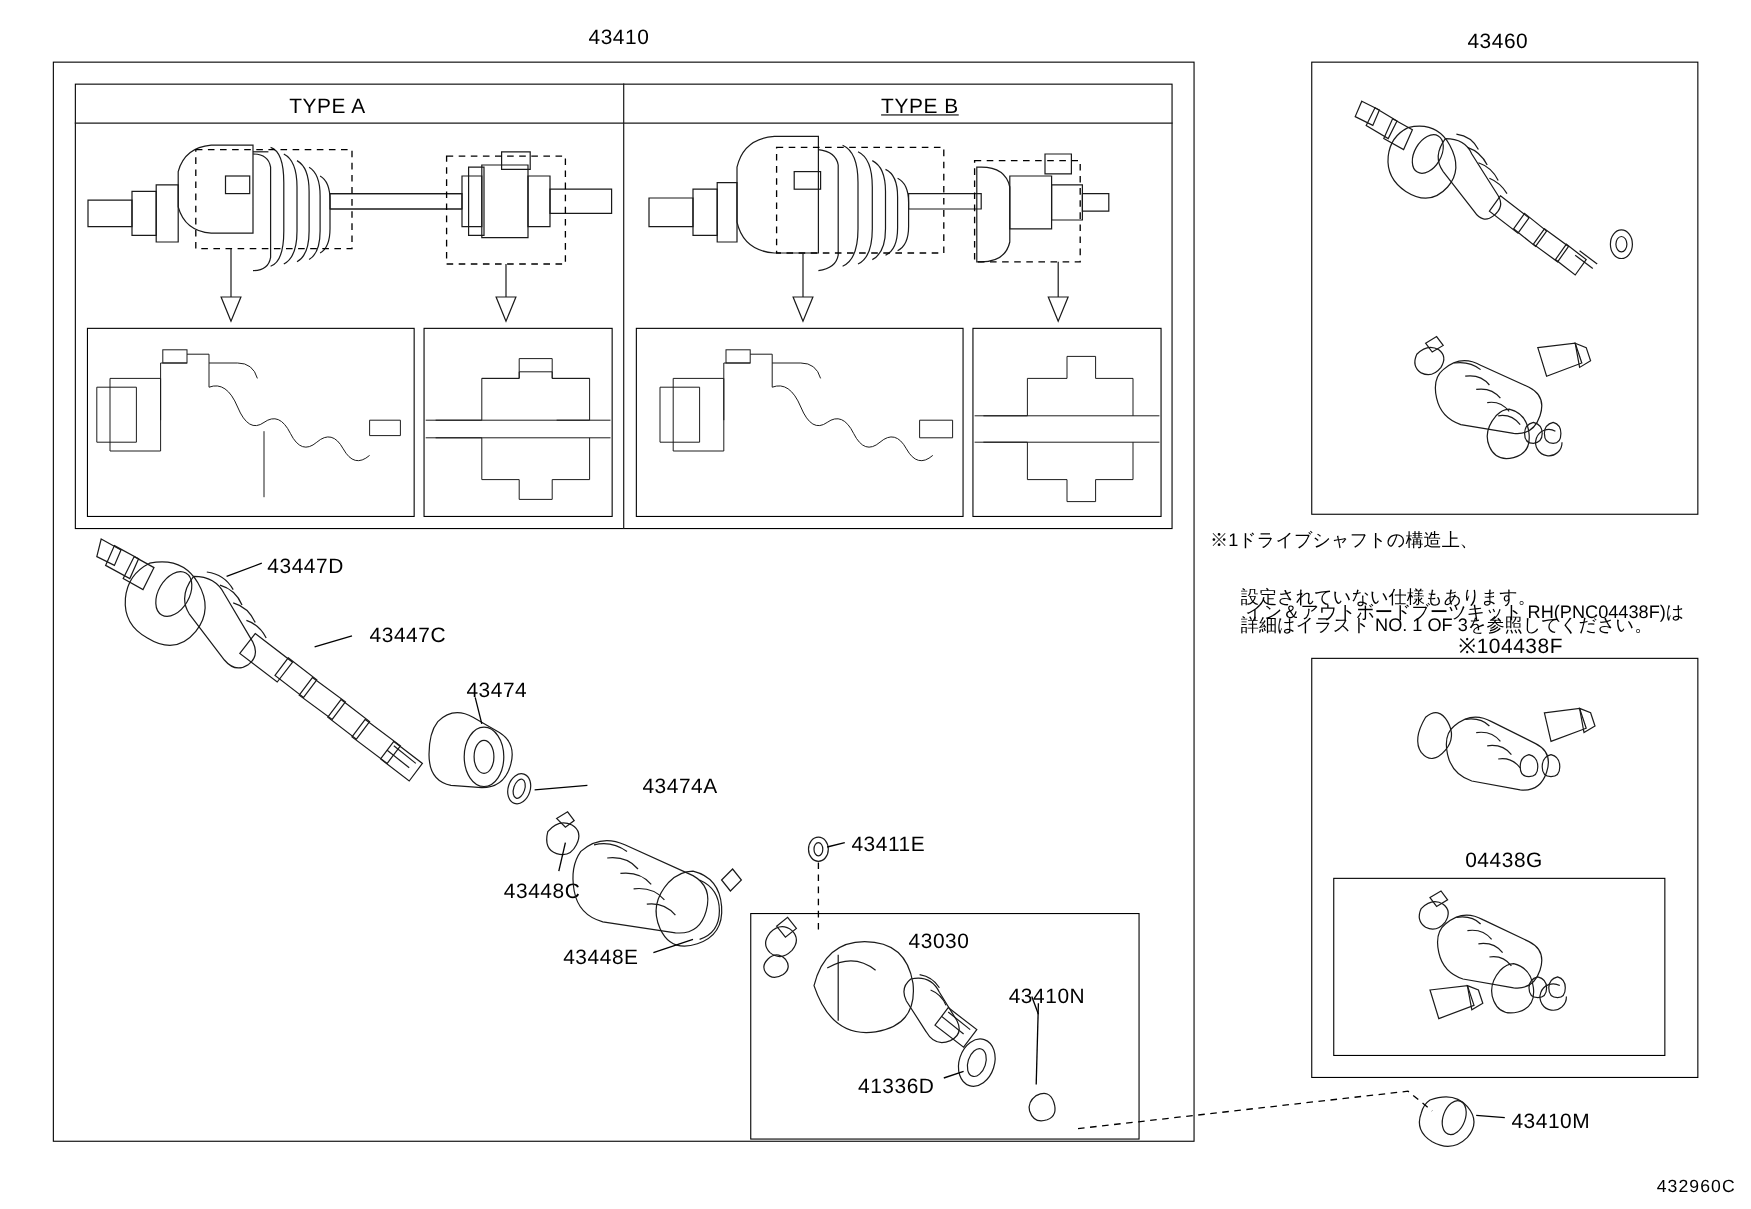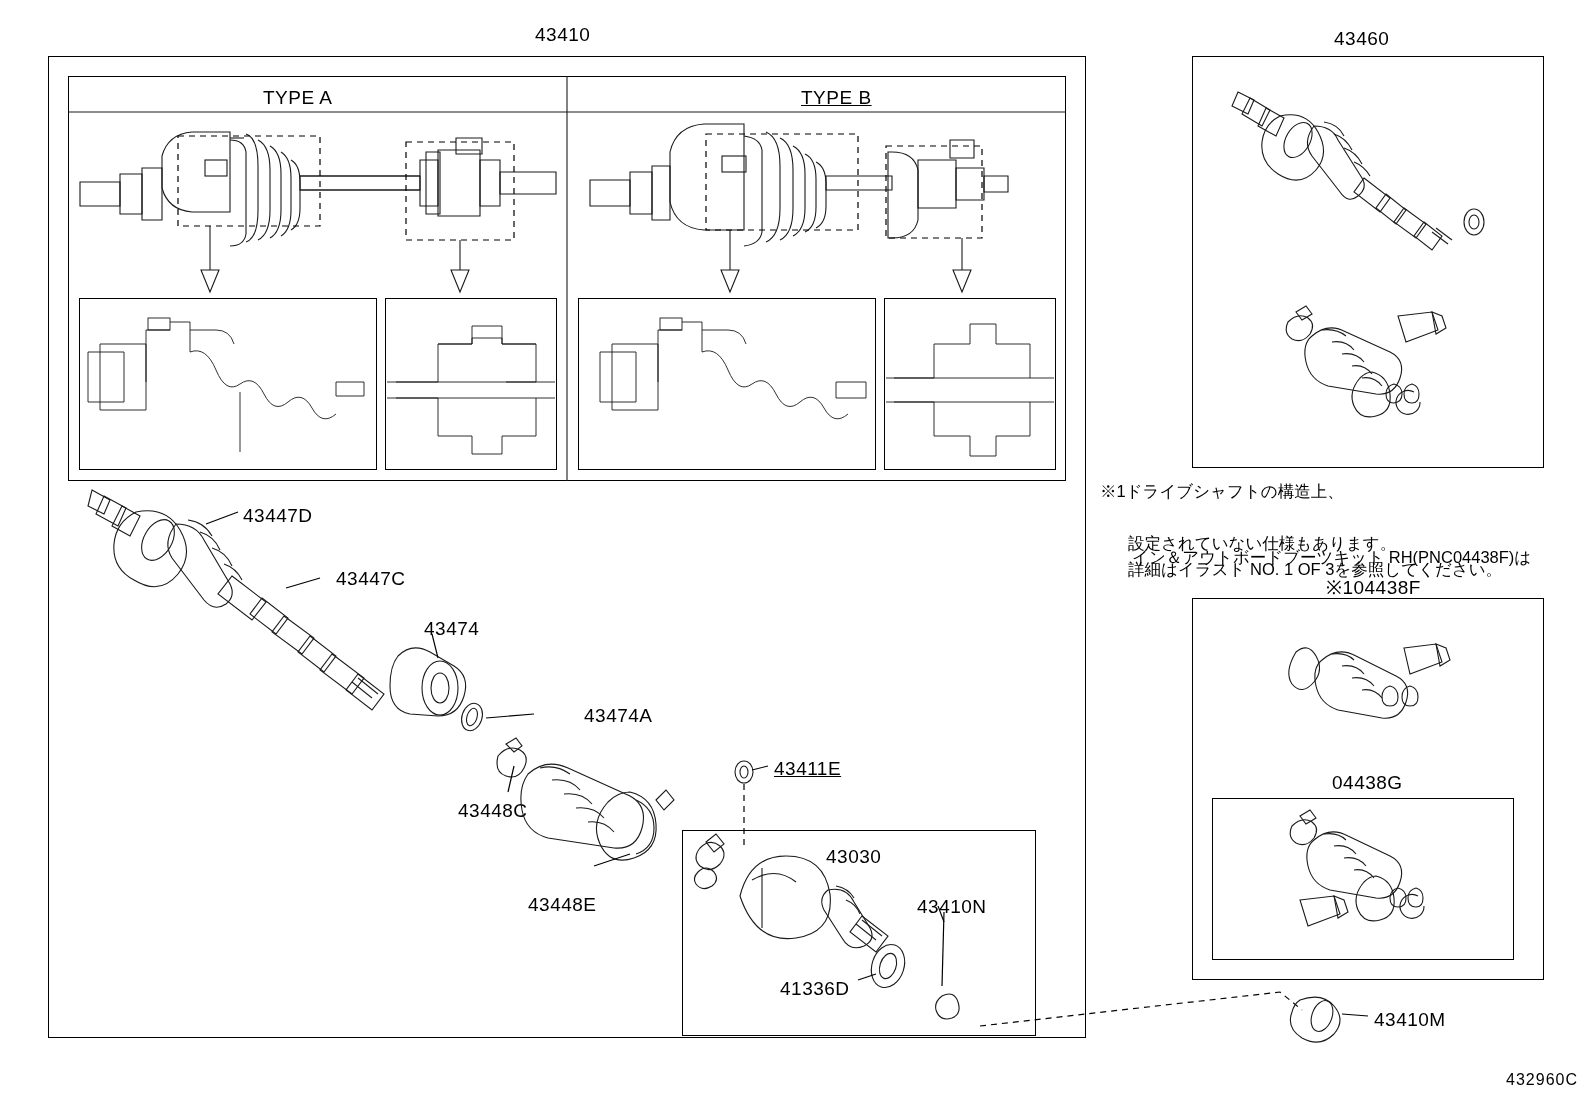--- a/index.html
+++ b/index.html
@@ -45,22 +45,22 @@
 <div class="thinbox" style="left:1212px;top:798px;width:302px;height:162px;"></div>
 
 <div class="lbl" style="left:826px;top:802px;margin-top:44px;">43030</div>
 <div class="box" style="left:682px;top:830px;width:354px;height:206px;"></div>
 
 <div class="lbl" style="left:243px;top:505px;">43447D</div>
 <div class="lbl" style="left:336px;top:568px;">43447C</div>
 <div class="lbl" style="left:408px;top:618px;margin-left:16px;">43474</div>
 <div class="lbl" style="left:538px;top:705px;margin-left:46px;">43474A</div>
 <div class="lbl" style="left:458px;top:800px;">43448C</div>
-<div class="lbl" style="left:528px;top:860px;margin-top:34px;">43448E</div>
-<div class="lbl" style="left:774px;top:758px;text-decoration:underline;">43411E</div>
+<div class="lbl" style="left:512px;top:860px;">43448E</div>
+<div class="lbl" style="left:774px;top:758px;">43411E</div>
 <div class="lbl" style="left:917px;top:896px;">43410N</div>
 <div class="lbl" style="left:780px;top:978px;">41336D</div>
 <div class="lbl" style="left:1374px;top:1009px;">43410M</div>
 
 <div class="code">432960C</div>
 
 <svg viewBox="0 0 1592 1099">
 
   <line class="partline" x1="68" y1="112" x2="1066" y2="112"></line>
   <line class="partline" x1="567" y1="76" x2="567" y2="481"></line>

